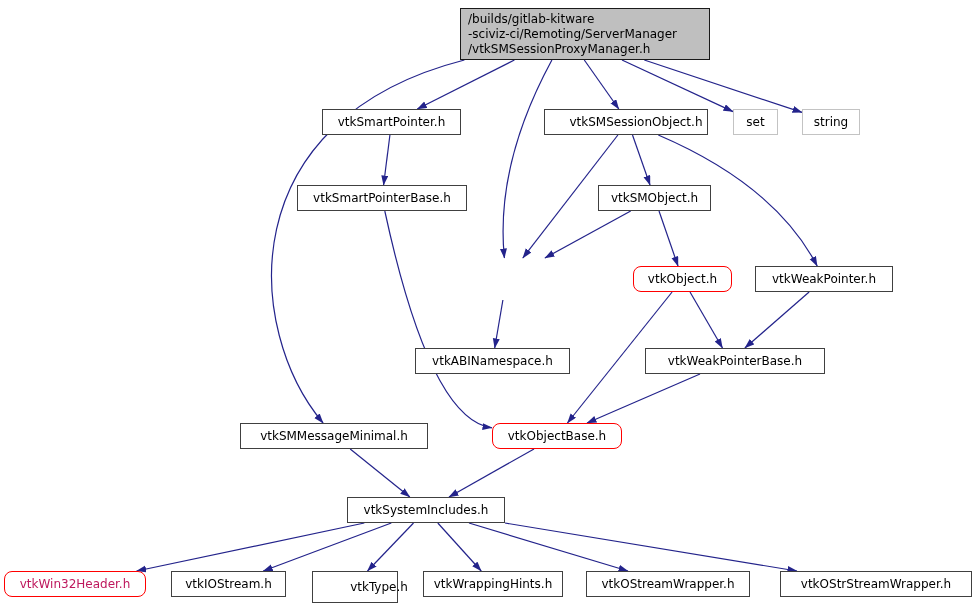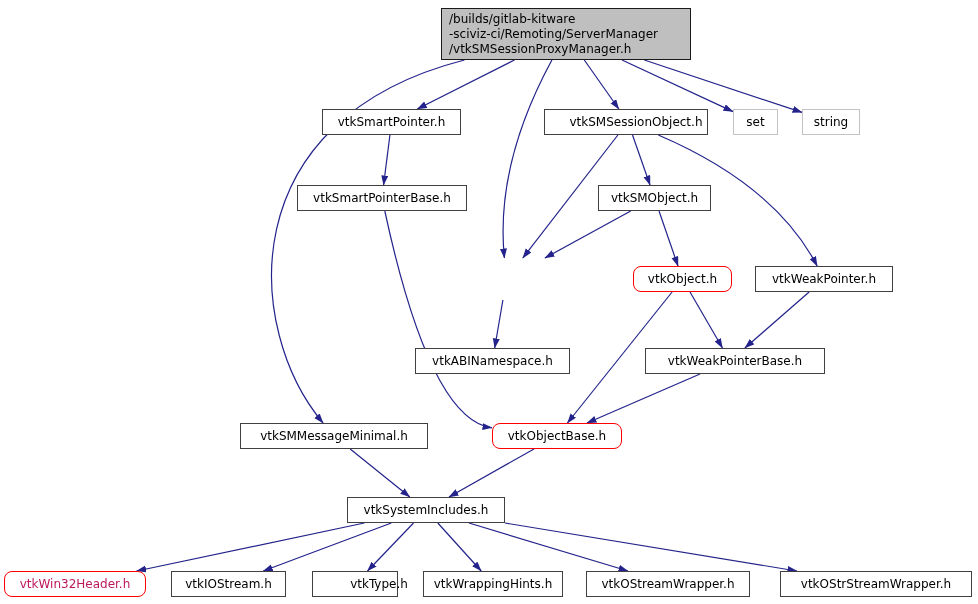--- a/index.html
+++ b/index.html
@@ -31,20 +31,21 @@
     text-align: center;
     white-space: pre-line;
     z-index: 2;
   }
   .node.main {
     background: #bfbfbf;
     border-color: #1a1a1a;
     justify-content: flex-start;
     text-align: left;
     padding-left: 7px;
+    margin-left: 19px;
   }
   .node.red   { border-color: #ff0000; border-radius: 8px; }
   .node.gray  { border-color: #c3c3c3; }
   .node.redtext { color: #be185d; }
 </style>
 </head>
 <body>
 
 <div id="graph">
 
@@ -100,18 +101,18 @@
   <div class="node" style="left:415px; top:348px; width:155px; height:26px;">vtkABINamespace.h</div>
   <div class="node" style="left:645px; top:348px; width:180px; height:26px;">vtkWeakPointerBase.h</div>
 
   <div class="node" style="left:240px; top:423px; width:188px; height:26px;">vtkSMMessageMinimal.h</div>
   <div class="node red" style="left:492px; top:423px; width:130px; height:26px;">vtkObjectBase.h</div>
 
   <div class="node" style="left:347px; top:497px; width:158px; height:26px;">vtkSystemIncludes.h</div>
 
   <div class="node red redtext" style="left:4px;   top:571px; width:142px; height:26px;">vtkWin32Header.h</div>
   <div class="node" style="left:171px; top:571px; width:115px; height:26px;">vtkIOStream.h</div>
-  <div class="node" style="left:312px; top:571px; width:86px;  height:26px;padding-left:48px;">vtkType.h</div>
+  <div class="node" style="left:312px; top:571px; width:86px;  height:32px;padding-left:48px;">vtkType.h</div>
   <div class="node" style="left:423px; top:571px; width:140px; height:26px;">vtkWrappingHints.h</div>
   <div class="node" style="left:586px; top:571px; width:164px; height:26px;">vtkOStreamWrapper.h</div>
   <div class="node" style="left:780px; top:571px; width:192px; height:26px;">vtkOStrStreamWrapper.h</div>
 
 </div>
 
 </body></html>

